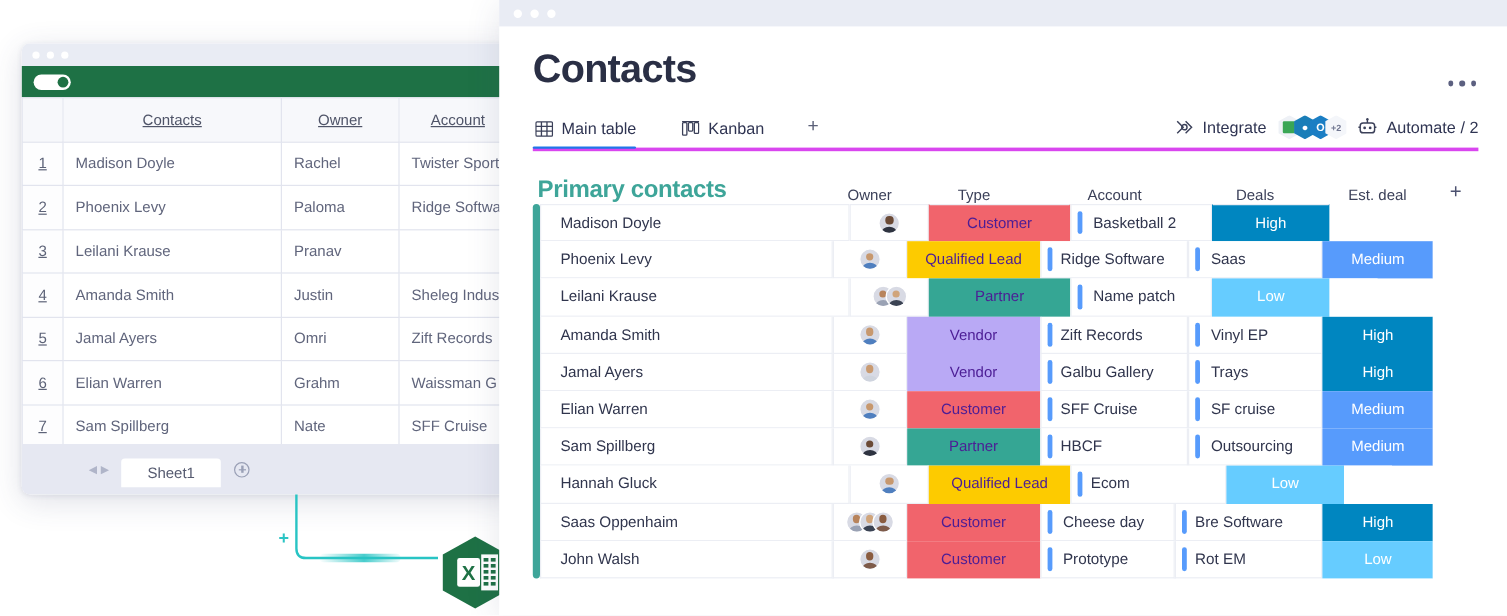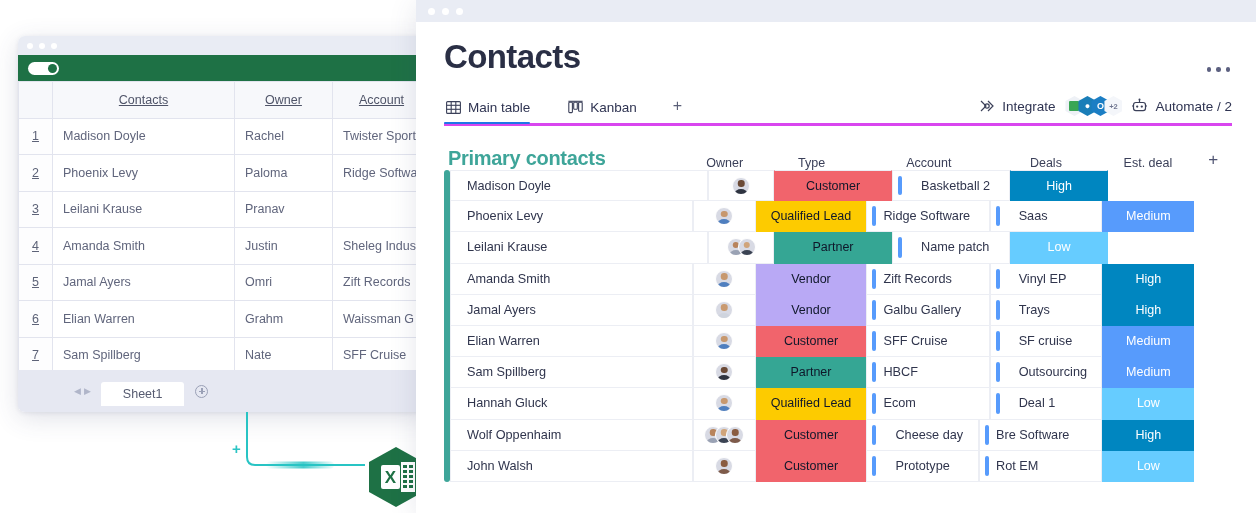--- a/index.html
+++ b/index.html
@@ -179,23 +179,23 @@
   .brow { display: flex; align-items: stretch; height: 31.2px; }
   .cell {
     border: 1px solid #eceef4; border-top: none;
     display: flex; align-items: center;
     font-size: 12.7px; color: #30354d;
     background: #fff; position: relative;
   }
   .brow:first-child .cell { border-top: 1px solid #eceef4; }
   .c-name  { width: 258px; padding-left: 16px; }
   .c-owner { width: 66px; justify-content: center; }
-  .c-type  { width: 118px; justify-content: center; color:#0f172a; font-size: 12.5px; border-color: transparent; }
+  .c-type  { width: 118px; justify-content: center; color:#4c1d95; font-size: 12.5px; border-color: transparent; }
   .c-acct  { width: 130px; padding-left: 16px; }
-  .c-deals { width: 118px; padding-left: 28px; align-items: center; }
+  .c-deals { width: 118px; padding-left: 18px; align-items: center; }
   .c-est   { width: 98px; justify-content: center; color:#fff; font-size: 12.5px; border-color: transparent; }
   .c-pad   { width: 40px; border-left: none; }
 
   .mini-bar {
     position: absolute; left: 5px; top: 5px; bottom: 5px; width: 4px;
     border-radius: 2px; background: #579bfc;
   }
 
   .av {
     width: 18px; height: 18px; border-radius: 50%;
@@ -559,29 +559,25 @@
                 <div class="cell c-owner">
                   <div class="av-group">
                     <span class="av f1"></span>
                   </div>
                 </div>
                 <div class="cell c-type" style="background: rgb(253, 203, 0);">Qualified Lead</div>
                 <div class="cell c-acct">
                   <span class="mini-bar"></span>
                   <span>Ecom</span>
                 </div>
-                <div class="cell c-deals">
-                  <span class="mini-bar"></span>
-                  <span>Deal 1</span>
-                </div>
                 <div class="cell c-est" style="background: rgb(102, 204, 255);">Low</div>
                 <div class="cell c-pad" style="border: none;"></div>
               </div>
               <div class="brow">
-                <div class="cell c-name">Wolf Oppenhaim</div>
+                <div class="cell c-name">Saas Oppenhaim</div>
                 <div class="cell c-owner">
                   <div class="av-group">
                     <span class="av f3"></span>
                     <span class="av f4"></span>
                     <span class="av f5"></span>
                   </div>
                 </div>
                 <div class="cell c-type" style="background: rgb(241, 100, 108);">Customer</div>
                 <div class="cell c-deals">
                   <span class="mini-bar"></span>

